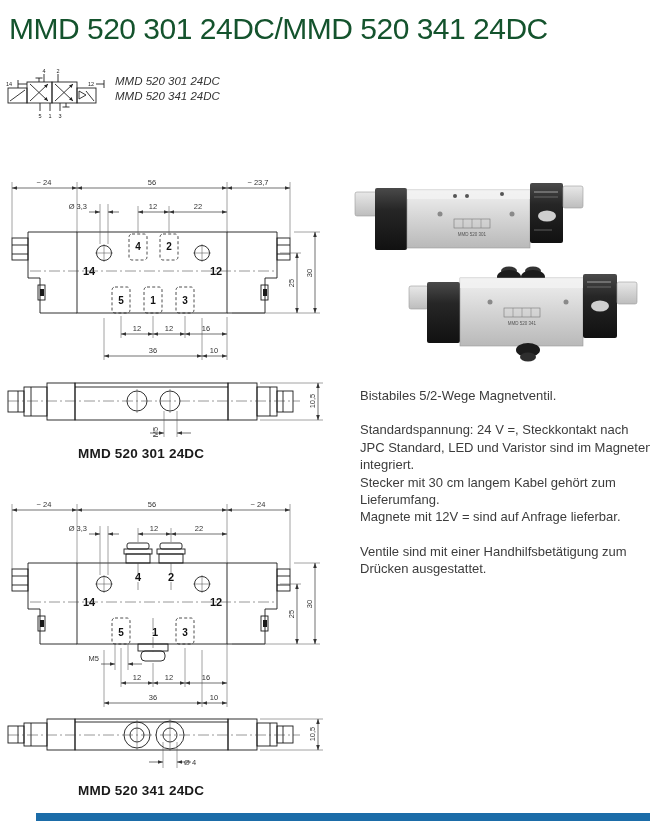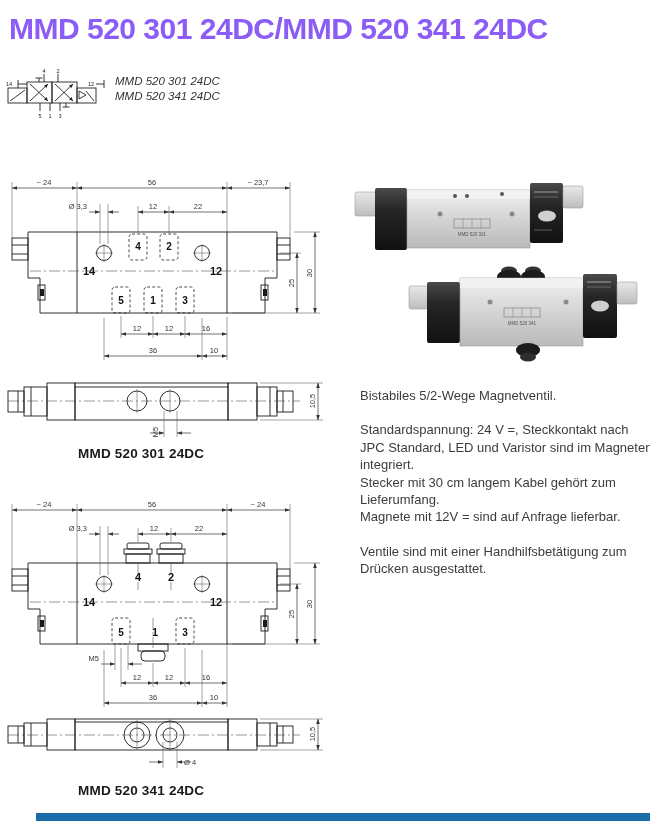--- a/index.html
+++ b/index.html
@@ -1,20 +1,20 @@
 <!DOCTYPE html>
 <html><head>
 <meta charset="utf-8">
 <style>
   html,body{margin:0;padding:0;background:#fff;}
   #page{position:relative;width:650px;height:821px;background:#fff;overflow:hidden;
         font-family:"Liberation Sans",sans-serif;color:#222;}
   .abs{position:absolute;}
-  #title{left:9px;top:12px;width:636px;font-size:30px;font-weight:bold;
-         letter-spacing:-0.5px;color:#8b5cf6;white-space:nowrap;}
+  #title{left:9px;top:12px;width:636px;font-size:30px;font-weight:normal;
+         letter-spacing:-0.5px;color:#14532d;white-space:nowrap;}
   .variant-labels{left:115px;top:74px;font-style:italic;font-size:11.5px;color:#333;line-height:15px;}
   .caption{font-size:13.5px;font-weight:bold;color:#1a1a1a;letter-spacing:0.2px;}
   #desc{left:360px;top:387px;width:300px;font-size:13px;line-height:17.4px;color:#3c3c3c;}
   #desc p{margin:0 0 17px 0;white-space:pre-line;}
   #bottom-bar{left:36px;top:813px;width:614px;height:8px;background:#1b6ca8;}
   svg{position:absolute;overflow:visible;}
   svg text{font-family:"Liberation Sans",sans-serif;}
   .o{stroke:#1a1a1a;stroke-width:.9;fill:none;}
   .o .f{fill:#1a1a1a;stroke:none;}
   .thin{stroke:#555;stroke-width:.55;fill:none;}

